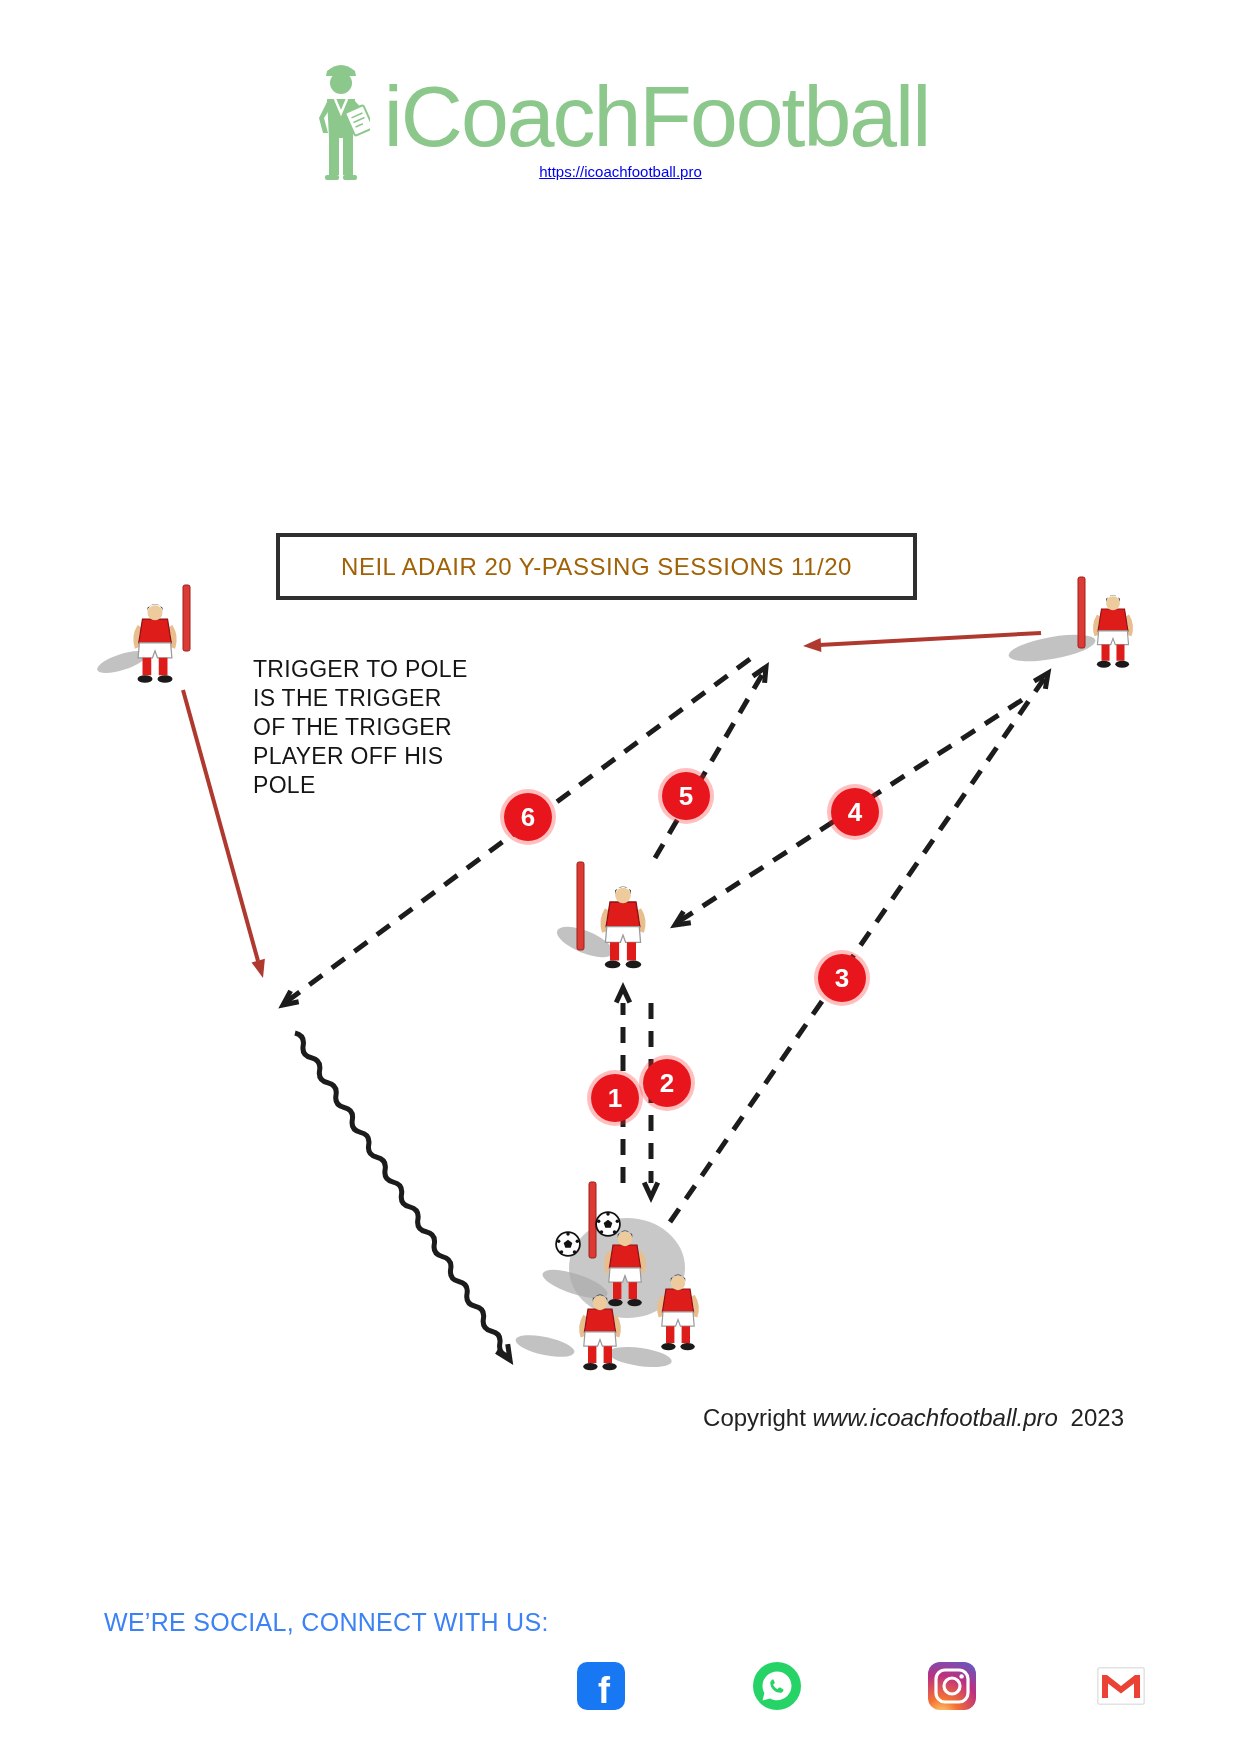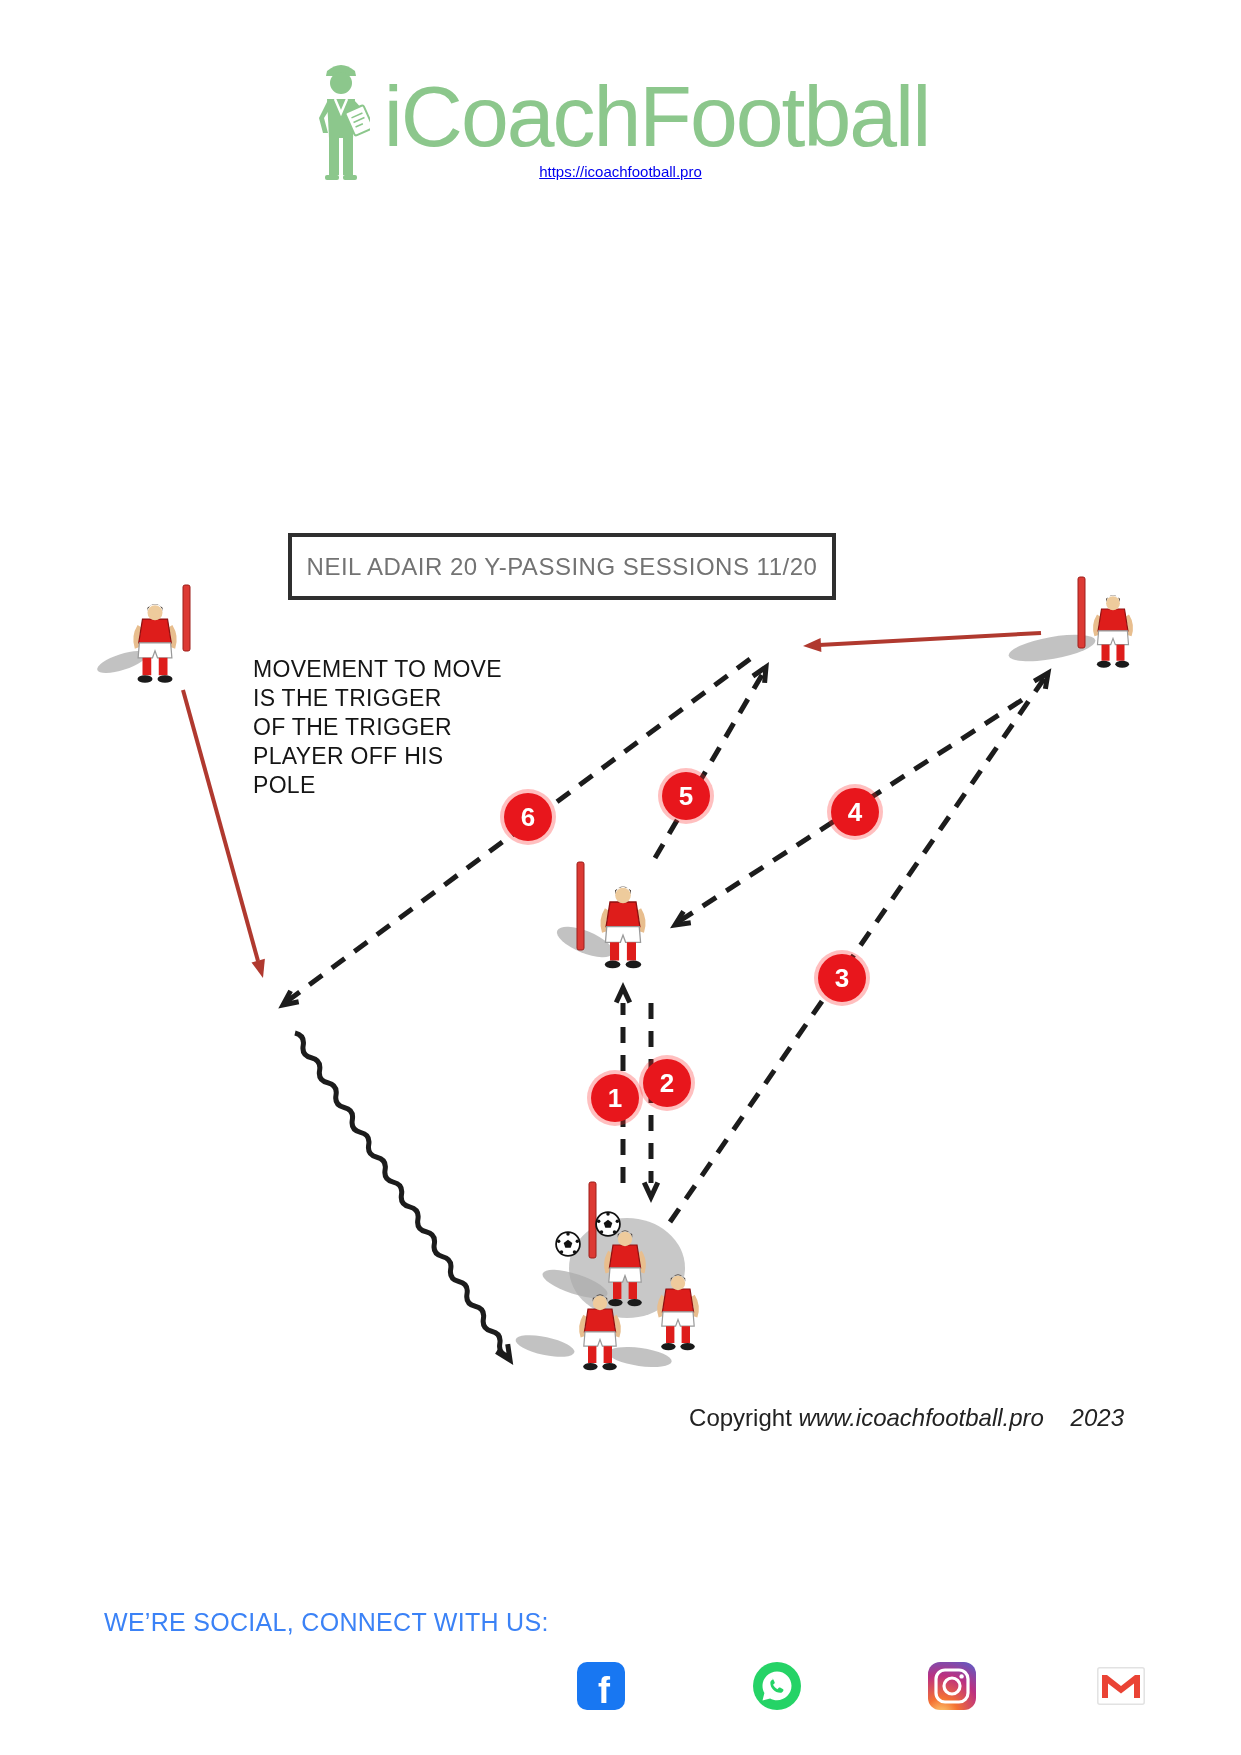--- a/index.html
+++ b/index.html
@@ -13,24 +13,24 @@
     display:flex;justify-content:center;align-items:flex-start;gap:14px;
   }
   .logo-text{
     font-size:86px;line-height:100px;font-weight:400;letter-spacing:-2px;
     color:#8CC78C;margin-top:8px;
   }
   .site-link-row{position:absolute;top:163px;left:0;width:1241px;text-align:center;}
   .site-link{color:#0000EE;text-decoration:underline;font-size:15px;}
   
   .title-box{
-    position:absolute;left:288px;top:533px;width:548px;height:67px;
+    position:absolute;left:276px;top:533px;width:641px;height:67px;
     border:4px solid #2f2f2f;box-sizing:border-box;
     display:flex;align-items:center;justify-content:center;
-    font-size:24px;color:#737373;letter-spacing:.5px;white-space:nowrap;
+    font-size:24px;color:#a16207;letter-spacing:.5px;white-space:nowrap;
   }
   
   .note{
     position:absolute;left:253px;top:655px;
     font-size:23px;line-height:29px;color:#151515;letter-spacing:.3px;
   }
   
   svg.diagram{position:absolute;left:0;top:0;}
   .dash{stroke:#1c1c1c;stroke-width:5;fill:none;stroke-dasharray:16 12;}
   .dash-head{stroke:#1c1c1c;stroke-width:5;fill:none;}
@@ -41,21 +41,21 @@
   .marker-num{font-family:"Liberation Sans",sans-serif;font-size:26px;font-weight:bold;
     fill:#ffffff;text-anchor:middle;}
   .pole{fill:#DC3A34;stroke:#9e1f1a;stroke-width:1;}
   .shadow{fill:#ABABAB;opacity:.72;}
   .squig{stroke:#1c1c1c;stroke-width:5;fill:none;}
   
   .copyright{
     position:absolute;top:1404px;right:117px;font-size:24px;color:#222;
   }
   .copyright .it{font-style:italic;}
-  .copyright .yr{font-style:italic;margin-left:20px;}
+  .copyright .yr{margin-left:6px;}
   
   .social-heading{
     position:absolute;left:104px;top:1608px;font-size:25px;color:#3b82f6;letter-spacing:.3px;
   }
   .social-icon{position:absolute;top:1662px;width:48px;height:48px;display:block;}
   .fb{left:577px;} .wa{left:753px;} .ig{left:928px;} .gm{left:1097px;top:1667px;height:38px;}
 </style>
 </head>
 <body>
 
@@ -82,21 +82,21 @@
 </div>
 <div class="site-link-row">
   <a class="site-link" href="#">https://icoachfootball.pro</a>
 </div>
 
 <div class="title-box">
   <span>NEIL ADAIR 20 Y-PASSING SESSIONS 11/20</span>
 </div>
 
 <div class="note">
-  <div>MOVEMENT TO MOVE</div>
+  <div>TRIGGER TO POLE</div>
   <div>IS THE TRIGGER</div>
   <div>OF THE TRIGGER</div>
   <div>PLAYER OFF HIS</div>
   <div>POLE</div>
 </div>
 
 <svg class="diagram" width="1241" height="1755" viewBox="0 0 1241 1755">
   <defs>
     <symbol id="player" viewBox="0 0 40 64">
       <path d="M8 18 Q3 26 6 35" stroke="#E8BE8E" stroke-width="4.5" fill="none"></path>

